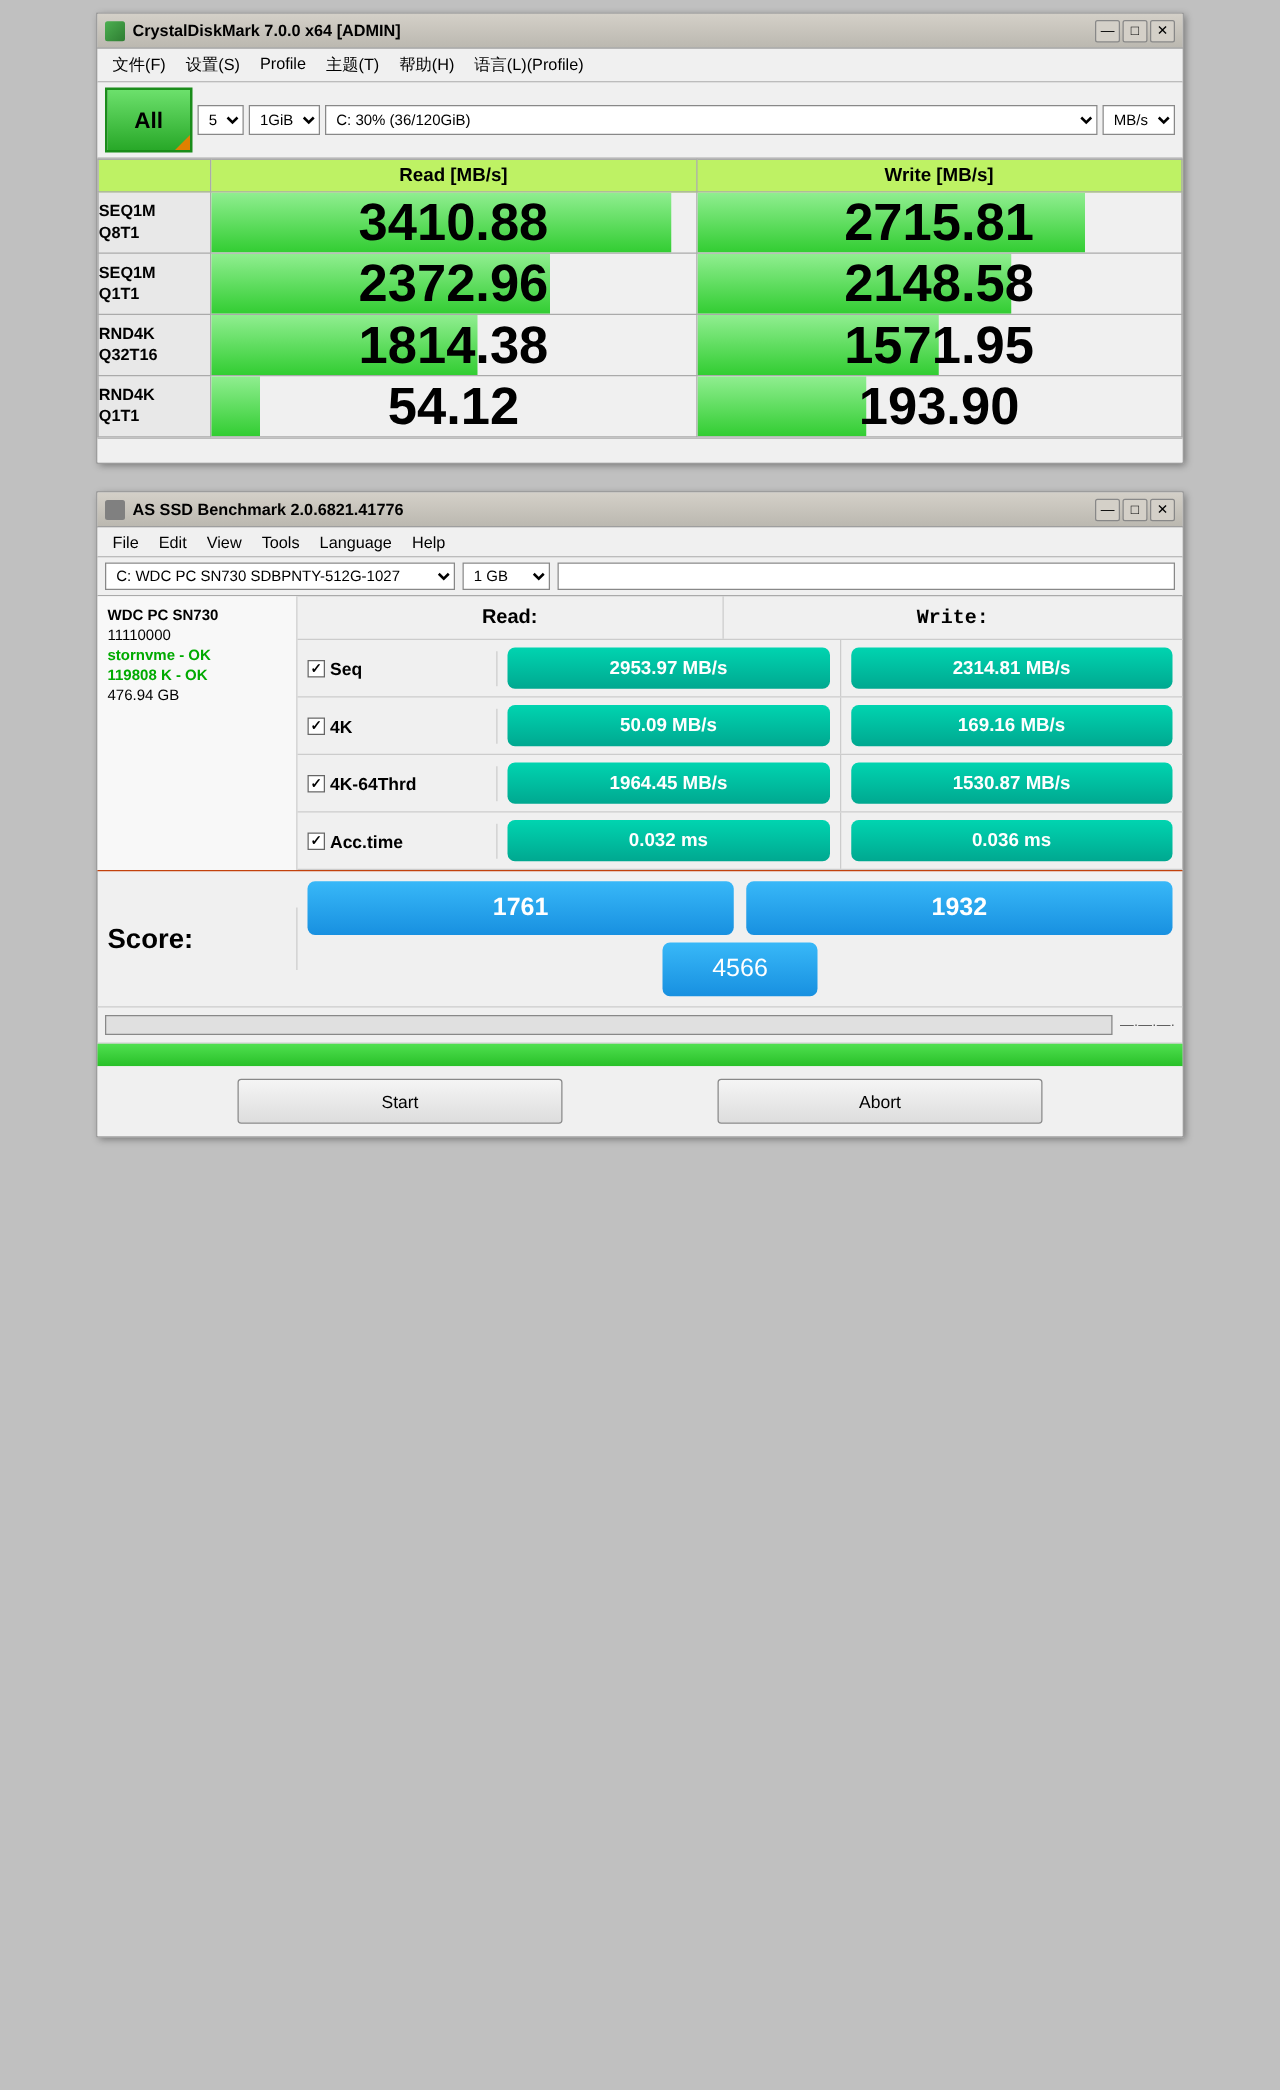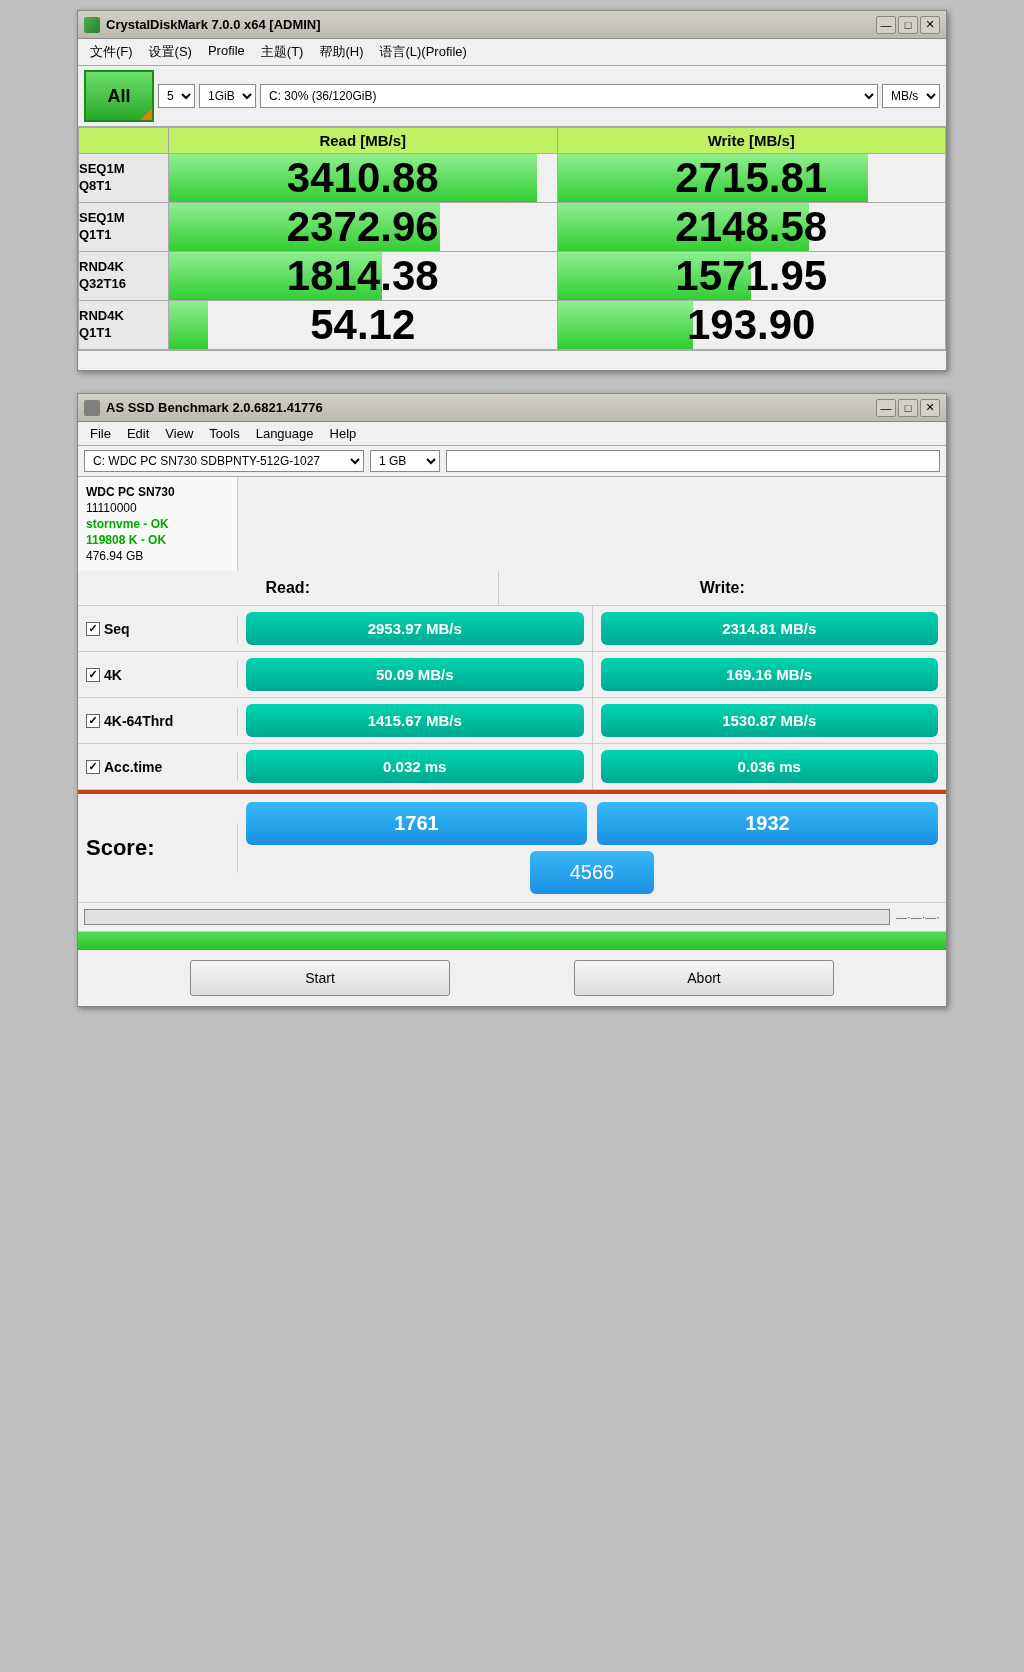--- a/index.html
+++ b/index.html
@@ -179,22 +179,21 @@
     }
 
     .asssd-content {
       display: flex;
       flex-direction: column;
       padding: 0;
     }
 
     .asssd-main {
       display: flex;
-      border-bottom: 4px solid #c2410c;
-      flex-direction: column;
+      border-bottom: 1px solid #c2410c;
     }
 
     .asssd-info-panel {
       width: 160px;
       border-right: 1px solid #ccc;
       padding: 8px;
       font-size: 12px;
       background: #f8f8f8;
       flex-shrink: 0;
     }
@@ -487,21 +486,21 @@
         <div class="asssd-info-normal" style="margin-bottom:2px;">11110000</div>
         <div class="asssd-info-green" style="margin-bottom:2px;">stornvme - OK</div>
         <div class="asssd-info-green" style="margin-bottom:2px;">119808 K - OK</div>
         <div class="asssd-info-normal">476.94 GB</div>
       </div>
 
       <div class="asssd-results">
 
         <div style="display:flex; border-bottom:1px solid #ccc;">
           <div style="flex:1; text-align:center; font-size:16px; font-weight:bold; padding:8px 0; border-right:1px solid #ccc;">Read:</div>
-          <div style="flex:1; text-align:center; font-size:16px; font-weight:bold; padding:8px 14px;">Write:</div>
+          <div style="flex:1; text-align:center; font-size:16px; font-weight:bold; padding:8px 14px;font-family:Liberation Mono, monospace;">Write:</div>
         </div>
         <div id="asssd-rows-container">
             <div class="asssd-row">
               <div class="asssd-row-label-area">
                 <div class="checkbox">✓</div>
                 <span>Seq</span>
               </div>
               <div class="asssd-values">
                 <div class="asssd-value-cell">
                   <button class="asssd-value-btn">2953.97 MB/s</button>
@@ -525,21 +524,21 @@
                 </div>
               </div>
             </div>
             <div class="asssd-row">
               <div class="asssd-row-label-area">
                 <div class="checkbox">✓</div>
                 <span>4K-64Thrd</span>
               </div>
               <div class="asssd-values">
                 <div class="asssd-value-cell">
-                  <button class="asssd-value-btn">1415.67 MB/s</button>
+                  <button class="asssd-value-btn">1964.45 MB/s</button>
                 </div>
                 <div class="asssd-value-cell">
                   <button class="asssd-value-btn">1530.87 MB/s</button>
                 </div>
               </div>
             </div>
             <div class="asssd-row">
               <div class="asssd-row-label-area">
                 <div class="checkbox">✓</div>
                 <span>Acc.time</span>

